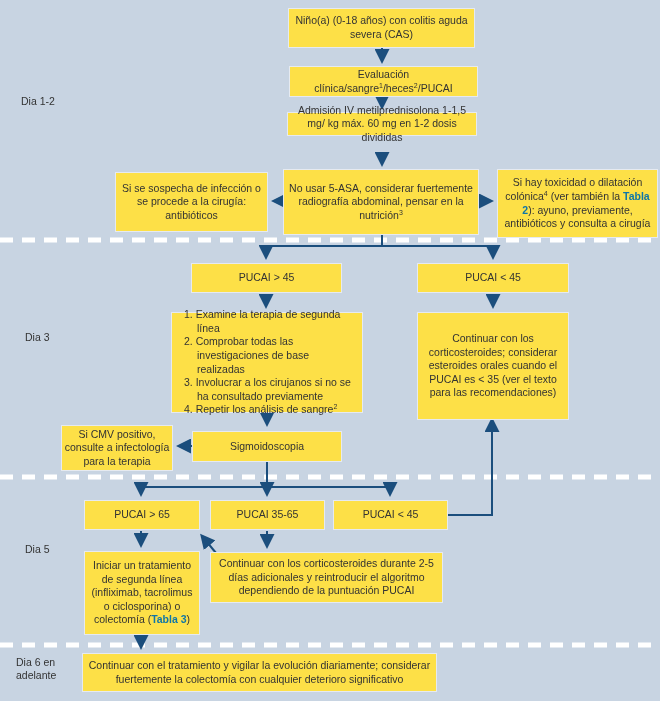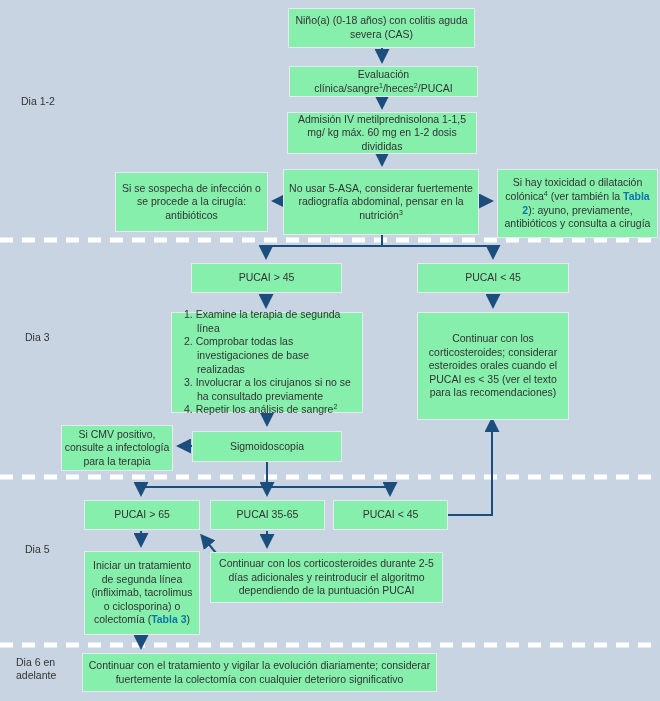--- a/index.html
+++ b/index.html
@@ -3,42 +3,42 @@
 <meta charset="utf-8">
 <style>
   html,body { margin:0; padding:0; }
   #canvas {
     position:relative; width:660px; height:701px;
     background:#c8d4e2; overflow:hidden;
     font-family:"Liberation Sans", sans-serif;
     color:#333;
   }
   .box {
-    position:absolute; background:#86efac;
+    position:absolute; background:#fde047;
     border:1px solid #e6eaf0; box-sizing:border-box;
     display:flex; align-items:center; justify-content:flex-start;
     text-align:center; font-size:10.5px; line-height:1.3;
     padding:3px 5px; color:#333; z-index:2;
   }
   .box .inner { width:100%; }
   .steps-box { text-align:left; align-items:center; padding:5px 7px; }
   .step-item { padding-left:13px; text-indent:-13px; }
   .sup { font-size:7px; vertical-align:top; position:relative; top:-1px; }
   .tlink { color:#0e76a8; font-weight:bold; }
   .day-label {
     position:absolute; font-size:10.5px; color:#333; z-index:2; line-height:1.25;
   }
   svg.overlay { position:absolute; left:0; top:0; z-index:1; }
   svg .flow { stroke:#1b4e7d; stroke-width:2; fill:none; }
   svg .dash { stroke:#ffffff; stroke-width:5; stroke-dasharray:13 9; fill:none; }
 
   
   #b-start      { left:288px; top:8px;   width:187px; height:40px; }
   #b-eval       { left:289px; top:66px;  width:189px; height:31px; }
-  #b-adm        { left:287px; top:112px; width:190px; height:42px; }
+  #b-adm        { left:287px; top:112px; width:190px; height:24px; }
   #b-no5asa     { left:283px; top:169px; width:196px; height:66px; }
   #b-infection  { left:115px; top:172px; width:153px; height:60px; }
   #b-toxicity   { left:497px; top:169px; width:161px; height:69px; }
   #b-pucai45    { left:191px; top:263px; width:151px; height:30px; }
   #b-pucai-lt45 { left:417px; top:263px; width:152px; height:30px; }
   #b-steps      { left:171px; top:312px; width:192px; height:101px;padding-left:12px; }
   #b-cortico    { left:417px; top:312px; width:152px; height:108px; }
   #b-cmv        { left:61px;  top:425px; width:112px; height:46px; padding:3px 1px; }
   #b-sigmoid    { left:192px; top:431px; width:150px; height:31px; }
   #b-pucai65    { left:84px;  top:500px; width:116px; height:30px; }

